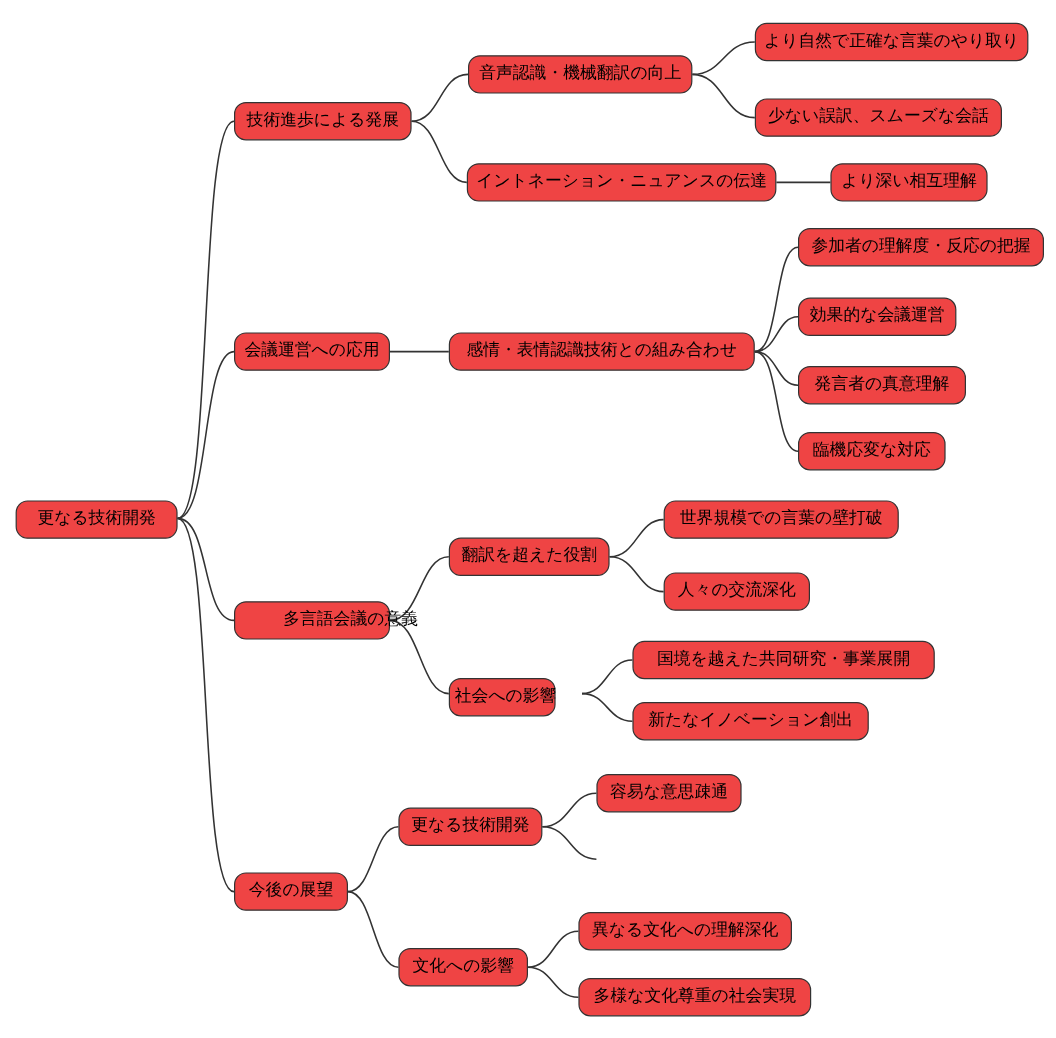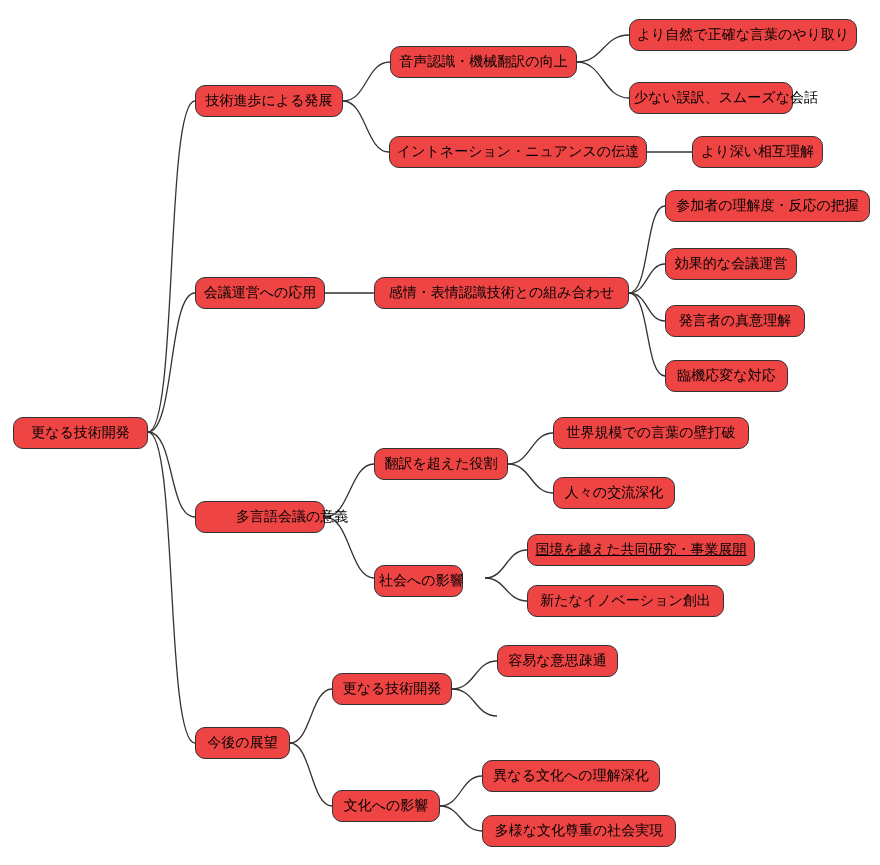--- a/index.html
+++ b/index.html
@@ -78,37 +78,37 @@
     <path d="M452,689 C475,689 475,716 497,716"></path>
     <path d="M440,806 C461,806 461,776 482,776"></path>
     <path d="M440,806 C461,806 461,831 482,831"></path>
   </svg>
 
   <div class="node" style="left:13px; top:417px; width:135px;">更なる技術開発</div>
 
   <div class="node" style="left:195px; top:85px; width:148px;">技術進歩による発展</div>
   <div class="node" style="left:390px; top:46px; width:187px;">音声認識・機械翻訳の向上</div>
   <div class="node" style="left:629px; top:19px; width:228px;">より自然で正確な言葉のやり取り</div>
-  <div class="node" style="left:629px; top:82px; width:164px;">少ない誤訳、スムーズな会話</div>
+  <div class="node" style="left:629px; top:82px; width:206px;">少ない誤訳、スムーズな会話</div>
   <div class="node" style="left:389px; top:136px; width:258px;">イントネーション・ニュアンスの伝達</div>
   <div class="node" style="left:692px; top:136px; width:131px;">より深い相互理解</div>
 
   <div class="node" style="left:195px; top:277px; width:130px;">会議運営への応用</div>
   <div class="node" style="left:374px; top:277px; width:255px;">感情・表情認識技術との組み合わせ</div>
   <div class="node" style="left:665px; top:190px; width:205px;">参加者の理解度・反応の把握</div>
   <div class="node" style="left:665px; top:248px; width:132px;">効果的な会議運営</div>
   <div class="node" style="left:665px; top:305px; width:140px;">発言者の真意理解</div>
   <div class="node" style="left:665px; top:360px; width:123px;">臨機応変な対応</div>
 
   <div class="node" style="left:195px; top:501px; width:130px;padding-left:40px;">多言語会議の意義</div>
   <div class="node" style="left:374px; top:448px; width:134px;">翻訳を超えた役割</div>
   <div class="node" style="left:553px; top:417px; width:196px;">世界規模での言葉の壁打破</div>
   <div class="node" style="left:553px; top:477px; width:122px;">人々の交流深化</div>
   <div class="node" style="left:374px; top:565px; width:89px;">社会への影響</div>
-  <div class="node" style="left:527px; top:534px; width:228px;text-decoration:underline;">国境を越えた共同研究・事業展開</div>
+  <div class="node" style="left:527px; top:534px; width:252px;">国境を越えた共同研究・事業展開</div>
   <div class="node" style="left:527px; top:585px; width:197px;">新たなイノベーション創出</div>
 
   <div class="node" style="left:195px; top:727px; width:95px;">今後の展望</div>
   <div class="node" style="left:332px; top:673px; width:120px;">更なる技術開発</div>
   <div class="node" style="left:497px; top:645px; width:121px;">容易な意思疎通</div>
   <div class="node" style="left:332px; top:790px; width:108px;">文化への影響</div>
   <div class="node" style="left:482px; top:760px; width:178px;">異なる文化への理解深化</div>
   <div class="node" style="left:482px; top:815px; width:194px;">多様な文化尊重の社会実現</div>
 
 </div>

